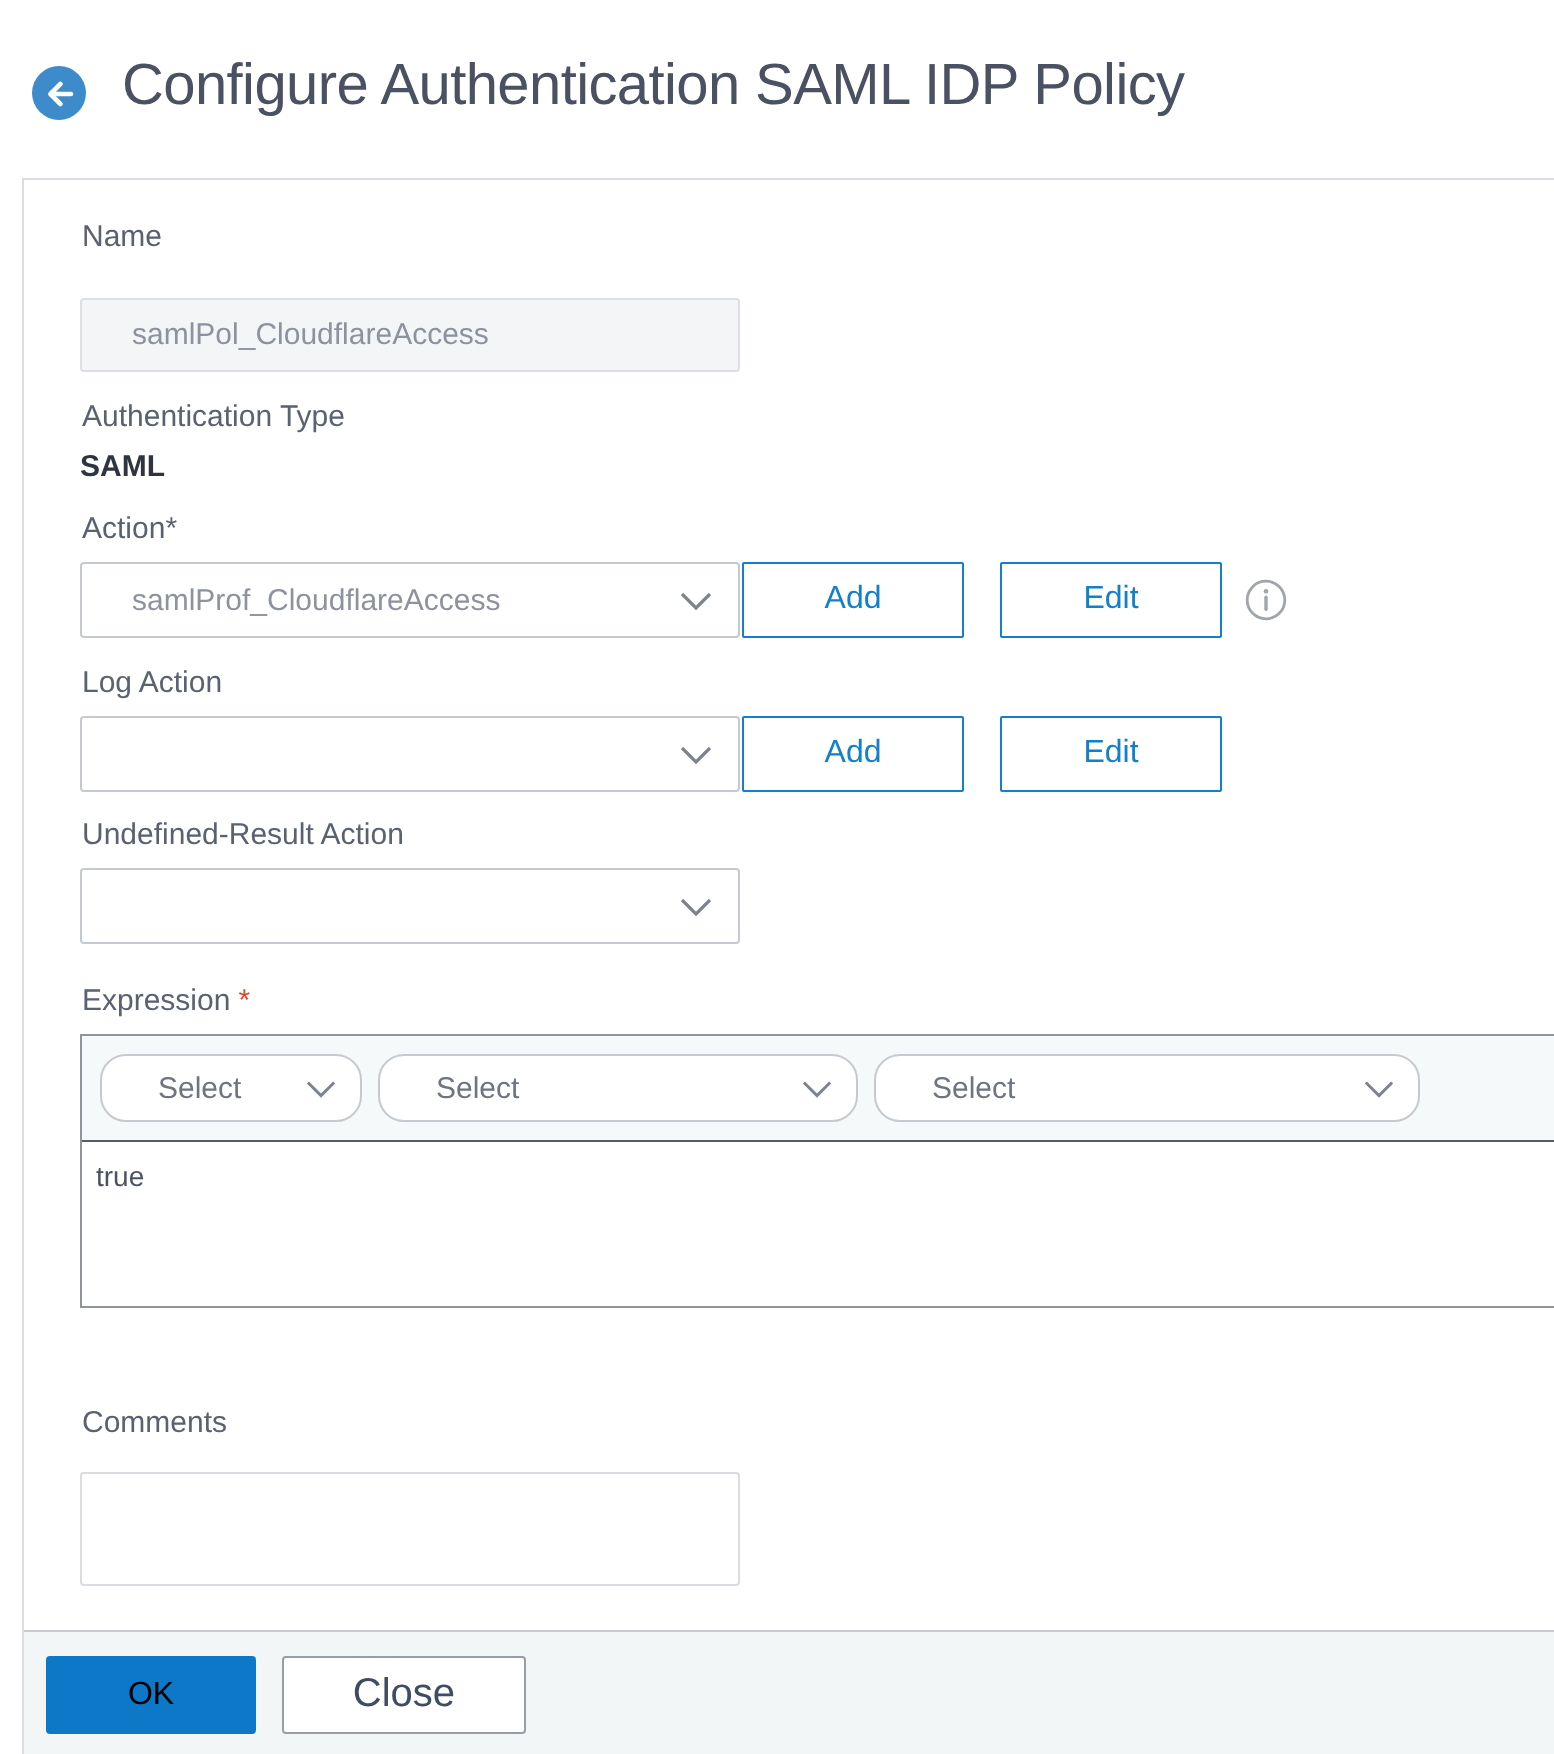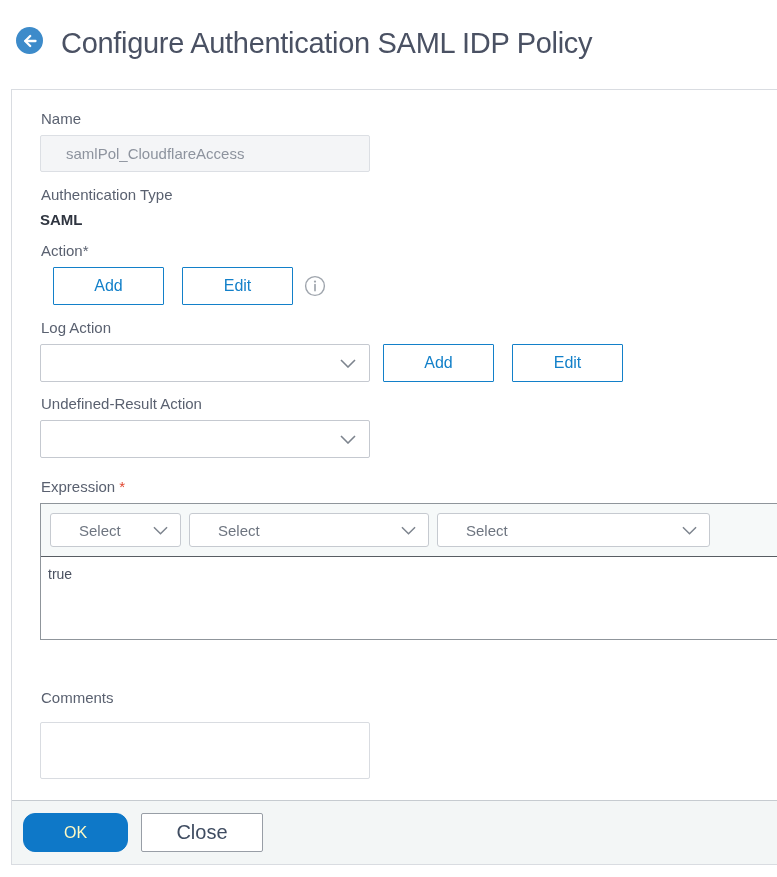--- a/index.html
+++ b/index.html
@@ -4,21 +4,21 @@
 <style>
   html, body {
     margin: 0; padding: 0;
     width: 777px; height: 877px;
     overflow: hidden;
     background: #ffffff;
     font-family: "Liberation Sans", sans-serif;
   }
   
   .header {
-    display: flex; align-items: flex-start;
+    display: flex; align-items: flex-end;
     padding: 27px 0 0 16px;
     height: 33px;
   }
   .back-btn {
     width: 27px; height: 27px; border-radius: 50%;
     background: #3d8bca;
     display: flex; align-items: center; justify-content: center;
     margin-right: 18px; flex: 0 0 auto;
     cursor: pointer;
   }
@@ -40,20 +40,21 @@
     font-size: 15px; color: #5a6170; line-height: 17px;
     margin: 0 0 8px 1px;
   }
   .req-star { color: #e0452e; margin-left: 4px; }
 
   .text-input {
     width: 330px; height: 37px; box-sizing: border-box;
     background: #f4f5f7; border: 1px solid #dcdfe4; border-radius: 2px;
     color: #8d939e; font-size: 15px; padding: 0 10px 0 25px;
     font-family: "Liberation Sans", sans-serif;
+    margin-top: 14px;
   }
   .auth-label { margin-top: 14px; }
   .auth-value {
     font-size: 15px; font-weight: bold; color: #2f3540;
     margin-top: 4px; line-height: 18px;
   }
   .mt13 { margin-top: 13px; }
   .mt14 { margin-top: 14px; }
   .mt20 { margin-top: 20px; }
 
@@ -65,37 +66,37 @@
     padding: 0 13px 0 25px;
     color: #8d939e; font-size: 15px; cursor: pointer;
   }
   .btn-outline {
     width: 111px; height: 38px; box-sizing: border-box;
     border: 1px solid #1380c9; border-radius: 1px; background: #fff;
     color: #1380c9; font-size: 16px;
     display: flex; align-items: center; justify-content: center;
     cursor: pointer;
   }
-  .ml13 { margin-left: 13px; text-align: right; }
+  .ml13 { margin-left: 1px; text-align: right; }
   .ml5  { margin-left: 18px; }
   .info-wrap { margin-left: 11px; display: flex; align-items: center; }
 
   
   .expr-box {
     margin-top: 8px; width: 1035px; box-sizing: border-box;
     border: 1px solid #8f959b; background: #fff;
   }
   .expr-toolbar {
     height: 53px; box-sizing: border-box;
     background: #f6f9f9; border-bottom: 1px solid #585d63;
     display: flex; align-items: center; padding-left: 9px; gap: 8px;
   }
   .expr-select {
     height: 34px; box-sizing: border-box;
-    background: #fff; border: 1px solid #c6cad0; border-radius: 3px;
+    background: #fff; border: 1px solid #c6cad0; border-radius: 13px;
     display: flex; align-items: center; justify-content: space-between;
     padding: 0 12px 0 28px; color: #6e7580; font-size: 15px; cursor: pointer;
   }
   .w131 { width: 131px; } .w240 { width: 240px; } .w273 { width: 273px; }
   .expr-text {
     height: 73px; padding: 9px 0 0 7px;
     font-size: 14px; color: #4a5160; line-height: 16px;
   }
 
   .comments-area {
@@ -106,22 +107,22 @@
   }
 
   
   .footer {
     margin-top: 17px; height: 64px; box-sizing: border-box;
     background: #f3f6f6; border-top: 1px solid #c6cbd0;
     display: flex; align-items: center; padding-left: 11px;
   }
   .btn-ok {
     width: 105px; height: 39px; box-sizing: border-box;
-    background: #0e78c8; border: 1px solid #0e78c8; border-radius: 12px;
-    color: #fef9c3; font-size: 16px;
+    background: #0e78c8; border: 1px solid #0e78c8; border-radius: 2px;
+    color: #000000; font-size: 16px;
     display: flex; align-items: center; justify-content: center; cursor: pointer;
   }
   .btn-close {
     width: 122px; height: 39px; box-sizing: border-box; margin-left: 13px;
     background: #fff; border: 1px solid #989ea6; border-radius: 2px;
     color: #3f4c61; font-size: 20px;
     display: flex; align-items: center; justify-content: center; cursor: pointer;
   }
 </style>
 </head>
@@ -146,20 +147,28 @@
     <div class="flabel">Name</div>
     <input class="text-input" readonly="" value="samlPol_CloudflareAccess" style="">
 
     
     <div class="flabel auth-label">Authentication Type</div>
     <div class="auth-value">SAML</div>
 
     
     <div class="flabel mt13">Action*</div>
     <div class="control-row">
+      <div class="select">
+        <span>samlProf_CloudflareAccess</span>
+        <span style="display:flex">
+          <svg width="16" height="9" viewBox="0 0 16 9">
+              <polyline points="1,1 8,8 15,1" fill="none" stroke="#7d848e" stroke-width="1.6"></polyline>
+            </svg>
+        </span>
+      </div>
       <div class="btn-outline ml13">Add</div>
       <div class="btn-outline ml5">Edit</div>
       <span class="info-wrap">
         <svg width="22" height="22" viewBox="0 0 22 22">
           <circle cx="11" cy="11" r="9.4" fill="none" stroke="#9fa5ad" stroke-width="1.4"></circle>
           <circle cx="11" cy="6.6" r="1.15" fill="#9fa5ad"></circle>
           <line x1="11" y1="9.6" x2="11" y2="15.6" stroke="#9fa5ad" stroke-width="1.7" stroke-linecap="round"></line>
         </svg>
       </span>
     </div>

